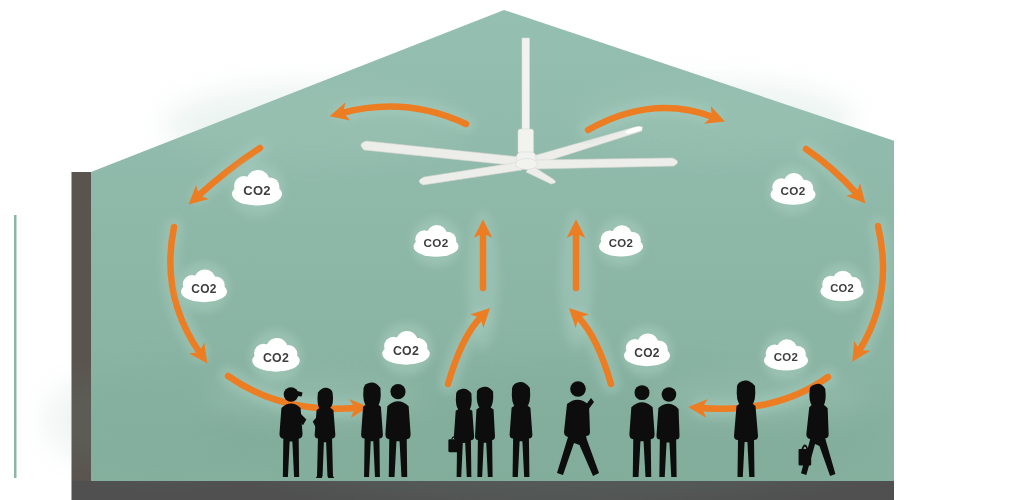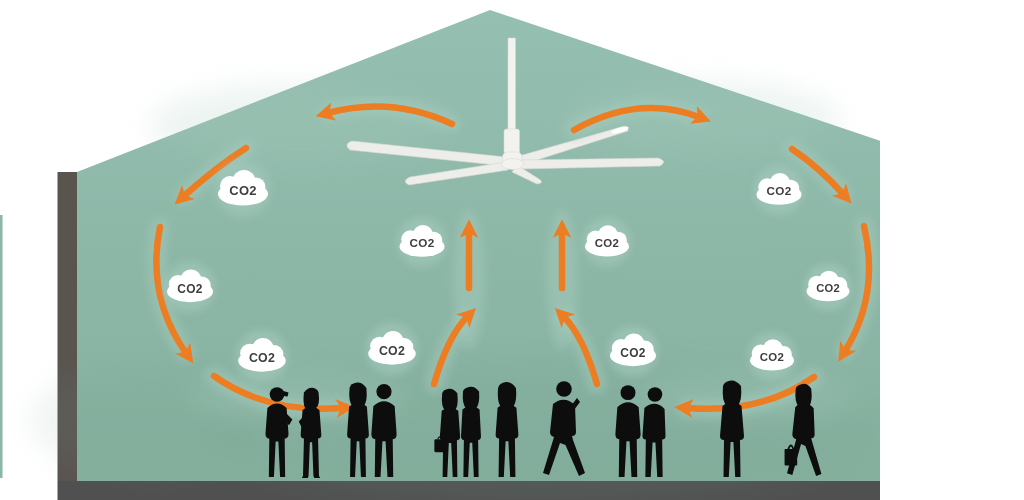--- a/index.html
+++ b/index.html
@@ -1,17 +1,17 @@
 <!DOCTYPE html>
 <html><head>
 <meta charset="utf-8">
 <style>
   html,body{margin:0;padding:0;background:#ffffff;}
   .scene{position:relative;width:880px;height:500px;overflow:hidden;background:var(--bg,#fff);
-         font-family:"Liberation Sans", sans-serif;}
+         font-family:"Liberation Sans", sans-serif;margin-left:14px;}
   .scene svg{position:absolute;left:0;top:0;}
 
   
   .interior{fill:url(#tealGrad);}
   .wall{fill:var(--wall);}
   .floor{fill:var(--floor);}
   .edge-strip{fill:var(--interior-mid);}
 
   
   .wisp-light{fill:var(--glow);}

